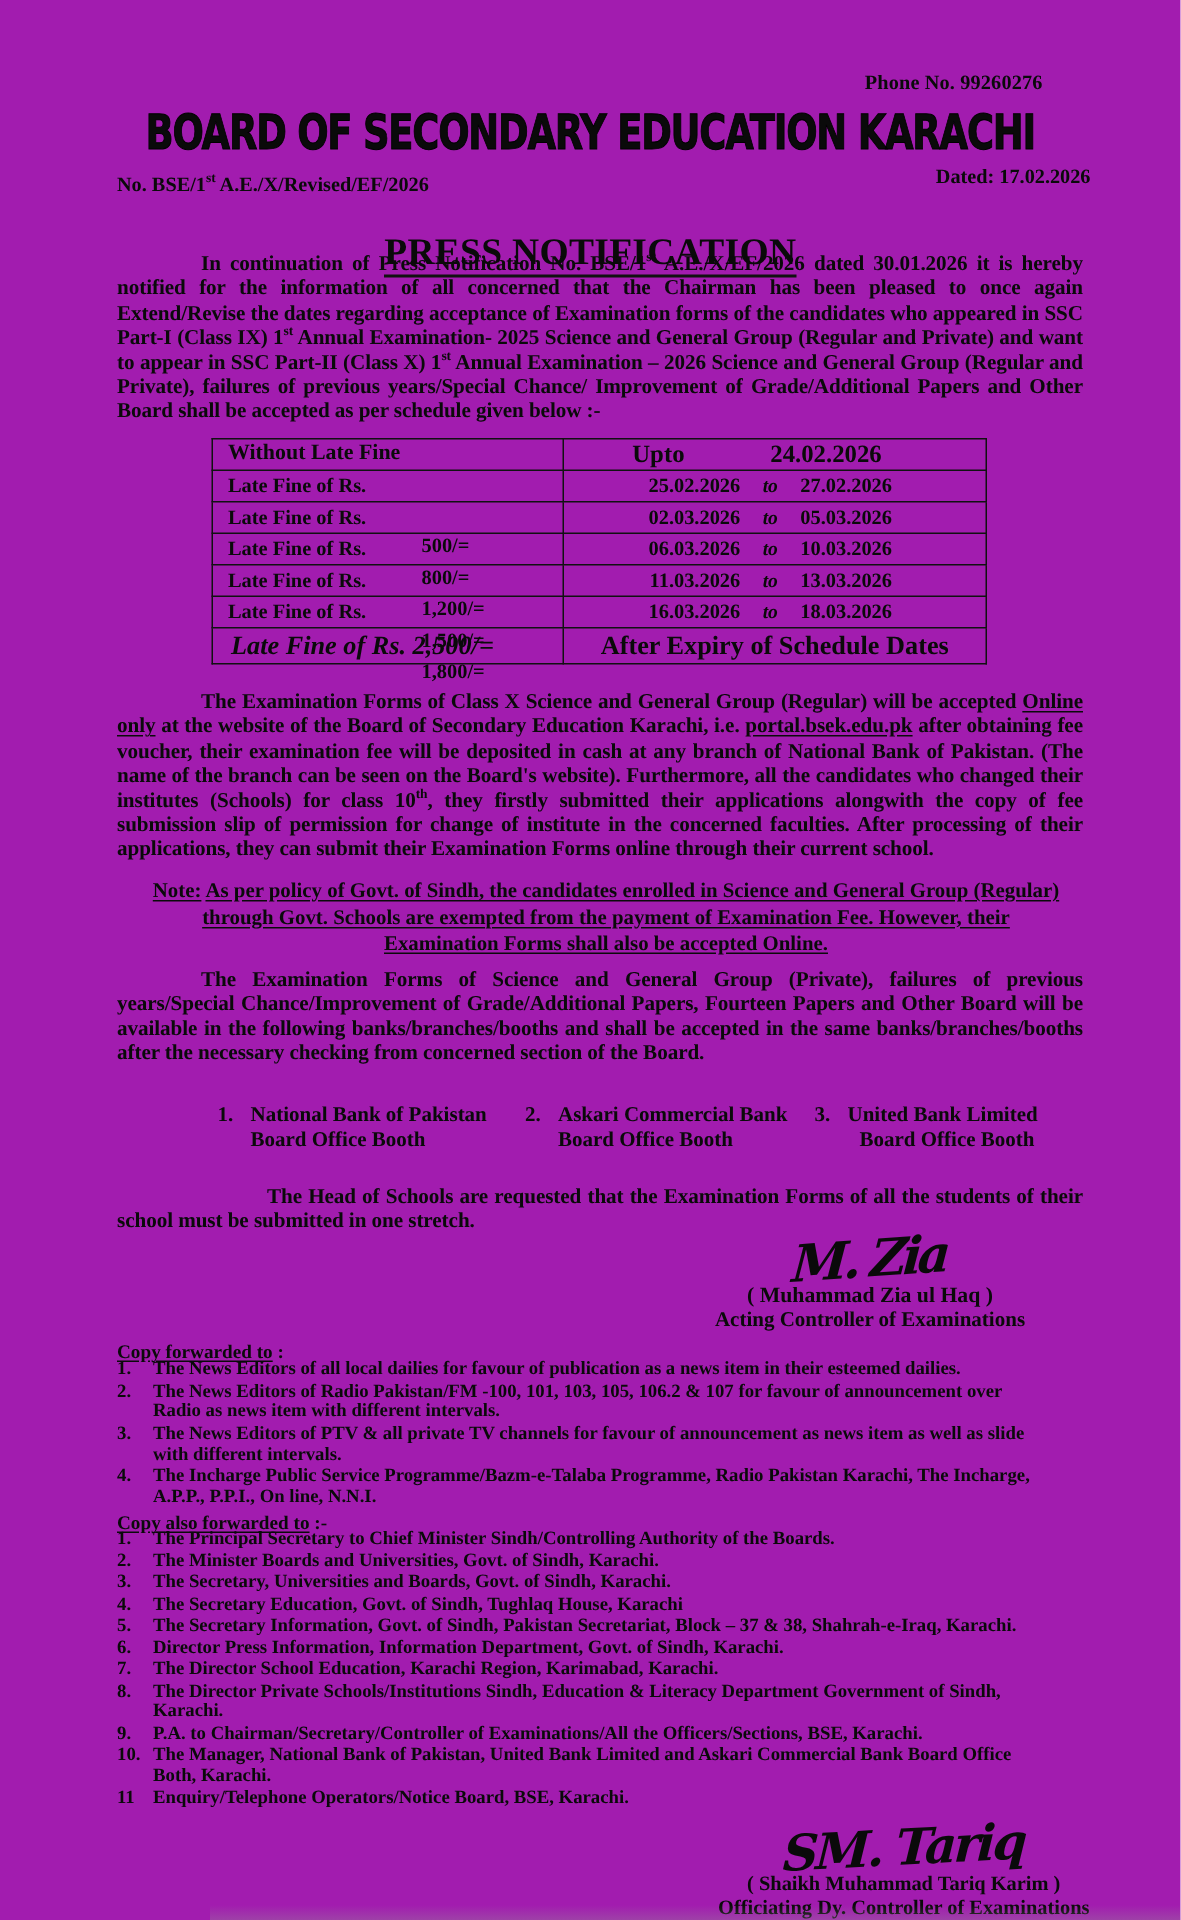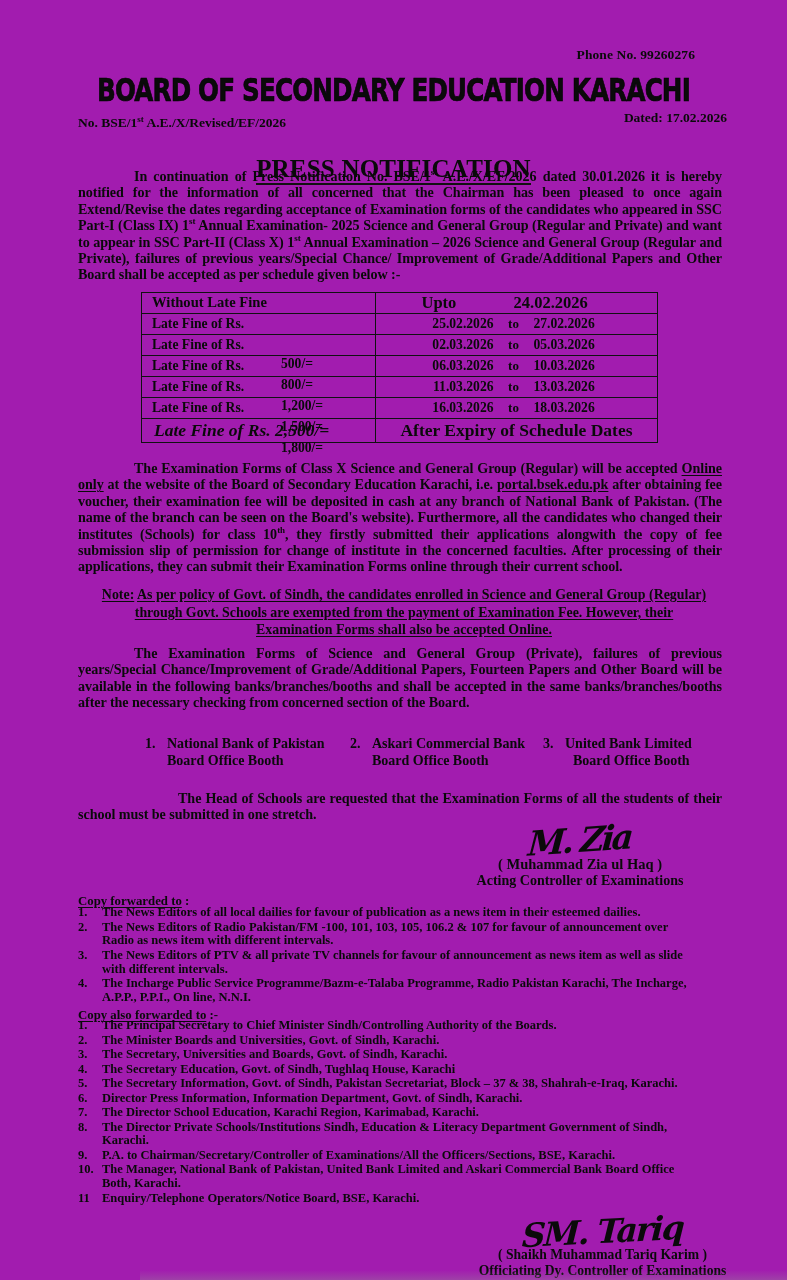--- a/index.html
+++ b/index.html
@@ -105,21 +105,21 @@
   }
   .lab { display: inline-block; }
   .amt { position: absolute; left: 139px; margin-top: 40px; }
   .row-head .lcell { font-size: 14.6px; }
   .row-head .rcell { font-size: 16.5px; }
   .row-head .rcell .u1 { display: inline-block; min-width: 70px; text-align: left; }
   .row-head .rcell .u2 { display: inline-block; min-width: 120px; text-align: left; padding-left: 22px;}
   .row-last td { font-size: 17.5px; height: 24px; }
   .row-last .lcell { padding-left: 12px; font-style: italic; }
   .dcell .d1 { display: inline-block; width: 78px; text-align: right; }
-  .dcell .dto { display: inline-block; width: 40px; text-align: center; font-size: 13px;}
+  .dcell .dto { display: inline-block; width: 40px; text-align: center; font-size: 13px; font-style: italic;}
   .dcell .d2 { display: inline-block; width: 84px; text-align: left; }
 
   #p2 { top: 460px; left: 78px; width: 644px; }
 
   
   .note {
     position: absolute; top: 586px; left: 90px; width: 628px;
     font-size: 13.9px; line-height: 17.5px;
     font-weight: 800;
   }

